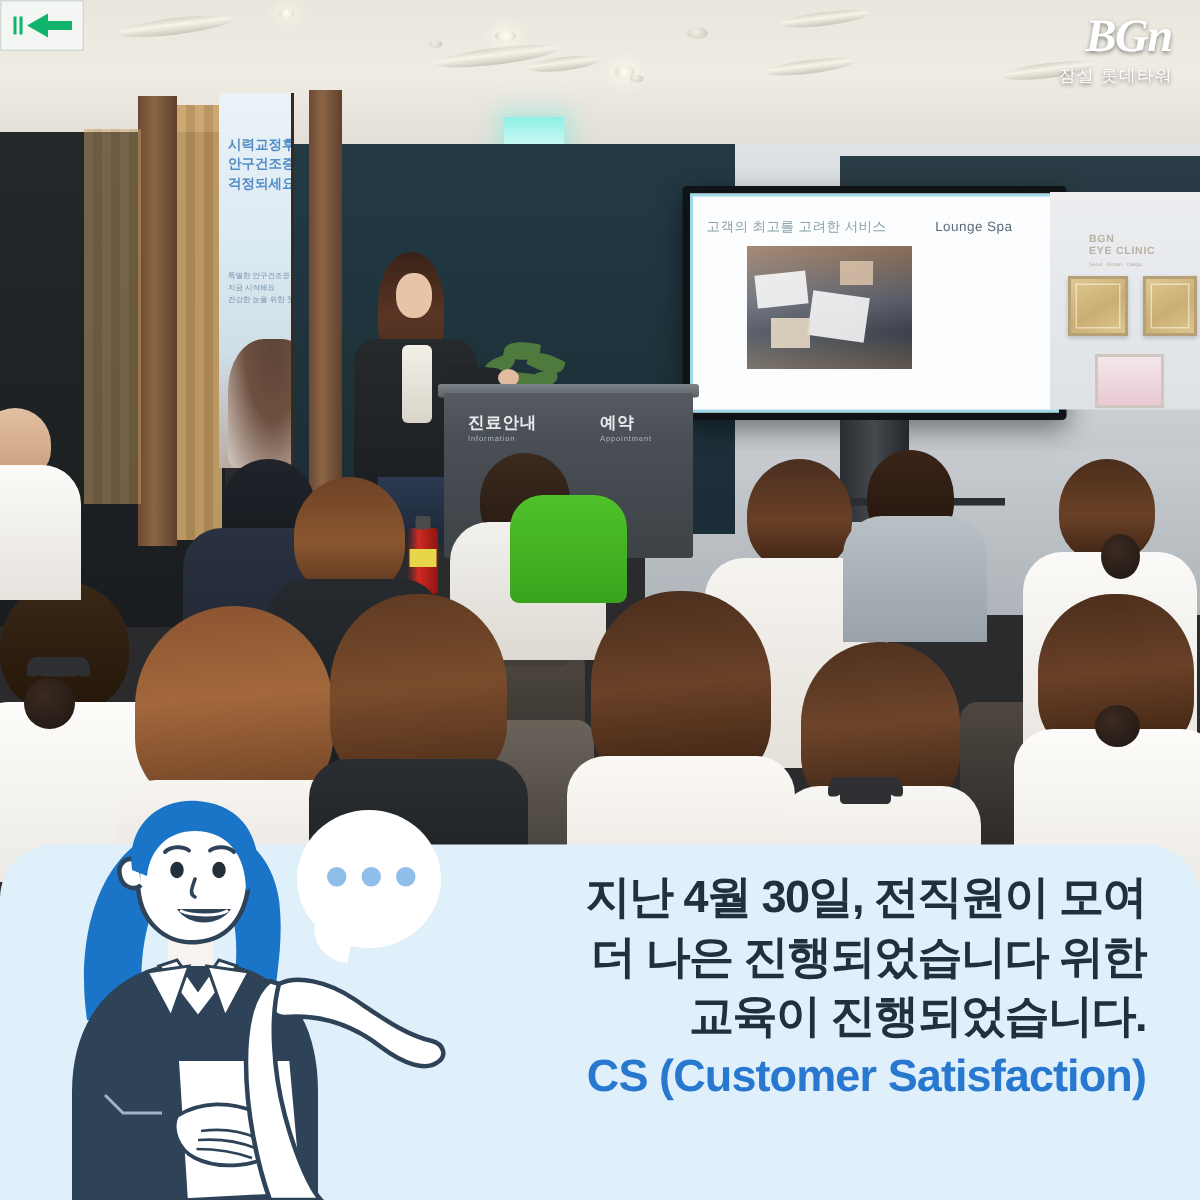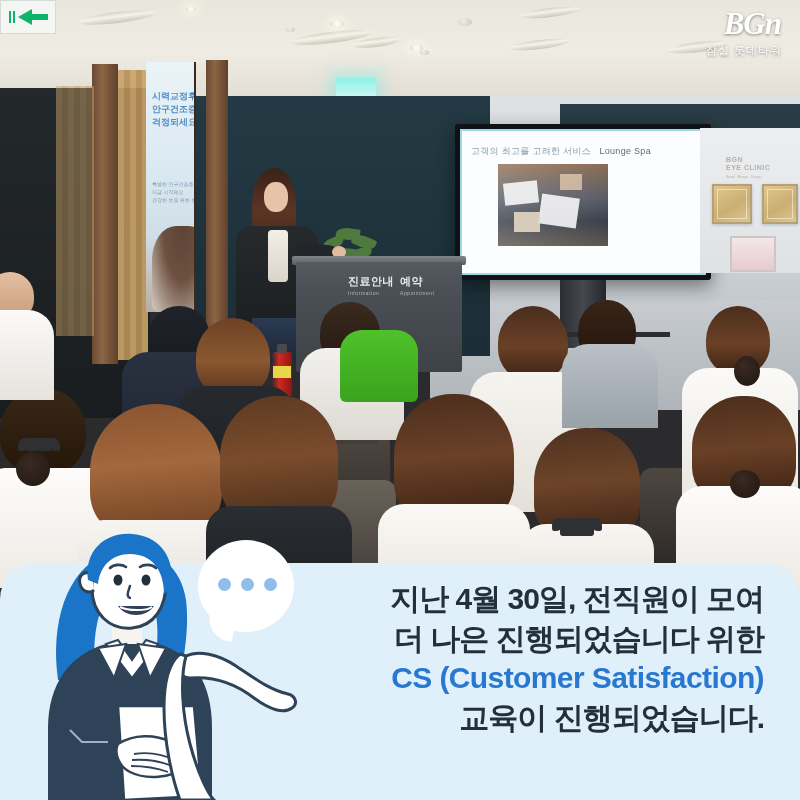--- a/index.html
+++ b/index.html
@@ -105,21 +105,21 @@
     box-shadow: 0 6px 18px rgba(0,0,0,.45);
   }
   .tv-screen {
     width: 100%; height: 100%; background: #fbfdfe;
     border: 2px solid #9fd8e6; position: relative; overflow: hidden;
   }
   .tv-title {
     position: absolute; left: 9px; top: 14px; right: 8px;
     font-size: 9px; color: #8aa0ab; letter-spacing: .3px; white-space: nowrap;
   }
-  .tv-title .en { color: #5c6d77; }
+  .tv-title .en { color: #5c6d77; margin-left: 24px; }
   .tv-photo {
     position: absolute; left: 36px; top: 33px; width: 110px; height: 82px;
     background:
       linear-gradient(125deg, rgba(255,255,255,.22) 0%, rgba(0,0,0,.12) 100%),
       linear-gradient(180deg,#8c6a4e 0%,#5b5f6b 42%,#3d4350 70%,#6b6257 100%);
   }
   .tv-photo .pw { position: absolute; background: rgba(255,255,255,.85); }
   .tv-stand {
     position: absolute; left: 560px; top: 280px; width: 46px; height: 68px;
     background: linear-gradient(90deg,#2a2d31,#45494e,#23262a);
@@ -382,21 +382,21 @@
       <div class="sp-face"></div>
       <div class="sp-body"></div>
       <div class="sp-shirt"></div>
       <div class="sp-skirt"></div>
       <div class="sp-arm"></div>
       <div class="sp-hand"></div>
     </div>
 
     <div class="podium-top"></div>
     <div class="podium">
-      <div class="sign" style="left:16px;top:12px;margin-left:36px;">
+      <div class="sign" style="left:16px;top:12px;">
         <div class="kr">진료안내</div>
         <div class="en">Information</div>
       </div>
       <div class="sign" style="left:104px;top:12px;">
         <div class="kr">예약</div>
         <div class="en">Appointment</div>
       </div>
     </div>
 
     <div class="extinguisher">
@@ -460,22 +460,22 @@
     <div class="logo-main">
       <span class="logo-bgn">BGn</span>
     </div>
     <div class="logo-sub">잠실 롯데타워</div>
   </div>
 
   <div class="caption">
     <div class="caption-text">
       <div class="cline">지난 4월 30일, 전직원이 모여</div>
       <div class="cline">더 나은 진행되었습니다 위한</div>
+      <div class="cline">교육이 진행되었습니다.</div>
       <div class="cline accent">CS (Customer Satisfaction)</div>
-      <div class="cline">교육이 진행되었습니다.</div>
     </div>
   </div>
 
   <div class="illus">
     <div class="bubble"></div>
     <div class="bubble-tail"></div>
     <div class="dots">
       <div class="dot"></div>
       <div class="dot"></div>
       <div class="dot"></div>

